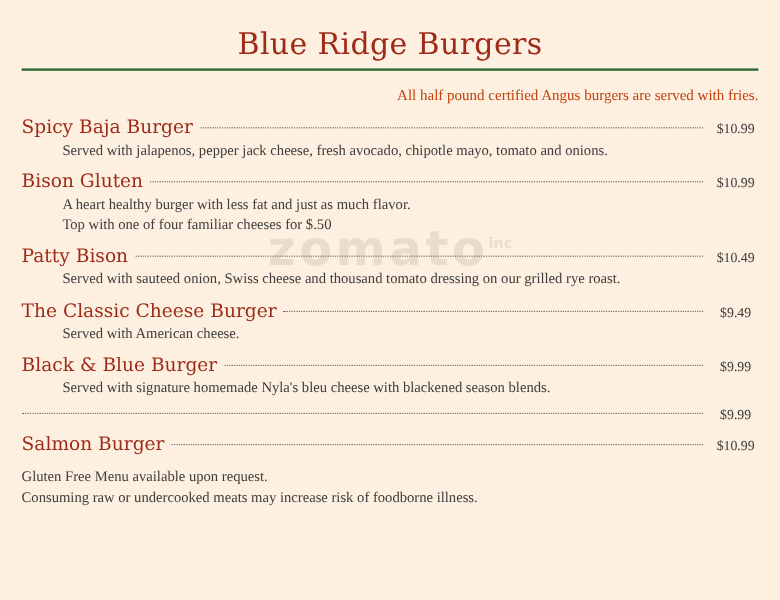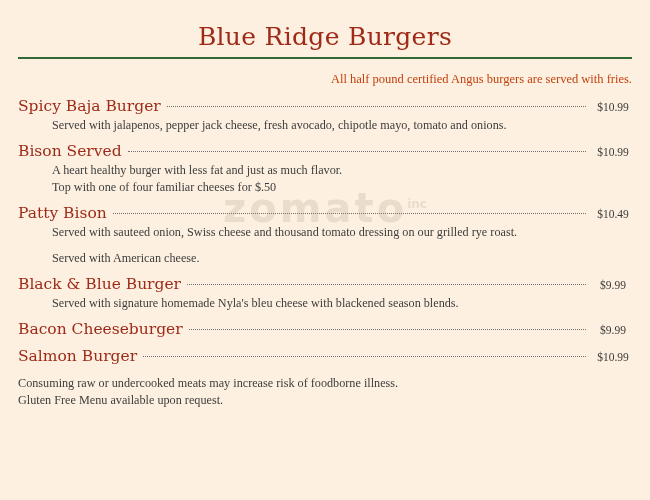--- a/index.html
+++ b/index.html
@@ -129,66 +129,70 @@
       <div class="item-head">
         <span class="item-name">Spicy Baja Burger</span>
         <span class="dots"></span>
         <span class="item-price">$10.99</span>
       </div>
       <div class="item-desc">Served with jalapenos, pepper jack cheese, fresh avocado, chipotle mayo, tomato and onions.</div>
     </div>
 
     <div class="item">
       <div class="item-head">
-        <span class="item-name">Bison Served</span>
+        <span class="item-name">Bison Gluten</span>
         <span class="dots"></span>
         <span class="item-price">$10.99</span>
       </div>
       <div class="item-desc" style="white-space: pre-line;">A heart healthy burger with less fat and just as much flavor.
 Top with one of four familiar cheeses for $.50</div>
     </div>
 
     <div class="item">
       <div class="item-head">
         <span class="item-name">Patty Bison</span>
         <span class="dots"></span>
         <span class="item-price">$10.49</span>
       </div>
       <div class="item-desc">Served with sauteed onion, Swiss cheese and thousand tomato dressing on our grilled rye roast.</div>
     </div>
 
     <div class="item">
+      <div class="item-head">
+        <span class="item-name">The Classic Cheese Burger</span>
+        <span class="dots"></span>
+        <span class="item-price">$9.49</span>
+      </div>
       <div class="item-desc">Served with American cheese.</div>
     </div>
 
     <div class="item">
       <div class="item-head">
         <span class="item-name">Black &amp; Blue Burger</span>
         <span class="dots"></span>
         <span class="item-price">$9.99</span>
       </div>
       <div class="item-desc">Served with signature homemade Nyla's bleu cheese with blackened season blends.</div>
     </div>
 
     <div class="item">
       <div class="item-head">
-        <span class="item-name">Bacon Cheeseburger</span>
         <span class="dots"></span>
         <span class="item-price">$9.99</span>
       </div>
     </div>
 
     <div class="item">
       <div class="item-head">
         <span class="item-name">Salmon Burger</span>
         <span class="dots"></span>
         <span class="item-price">$10.99</span>
       </div>
     </div>
 
   </div>
 
   <div class="footer">
+    <div>Gluten Free Menu available upon request.</div>
     <div>Consuming raw or undercooked meats may increase risk of foodborne illness.</div>
-    <div>Gluten Free Menu available upon request.</div>
   </div>
 
 </div>
 
 </body></html>

